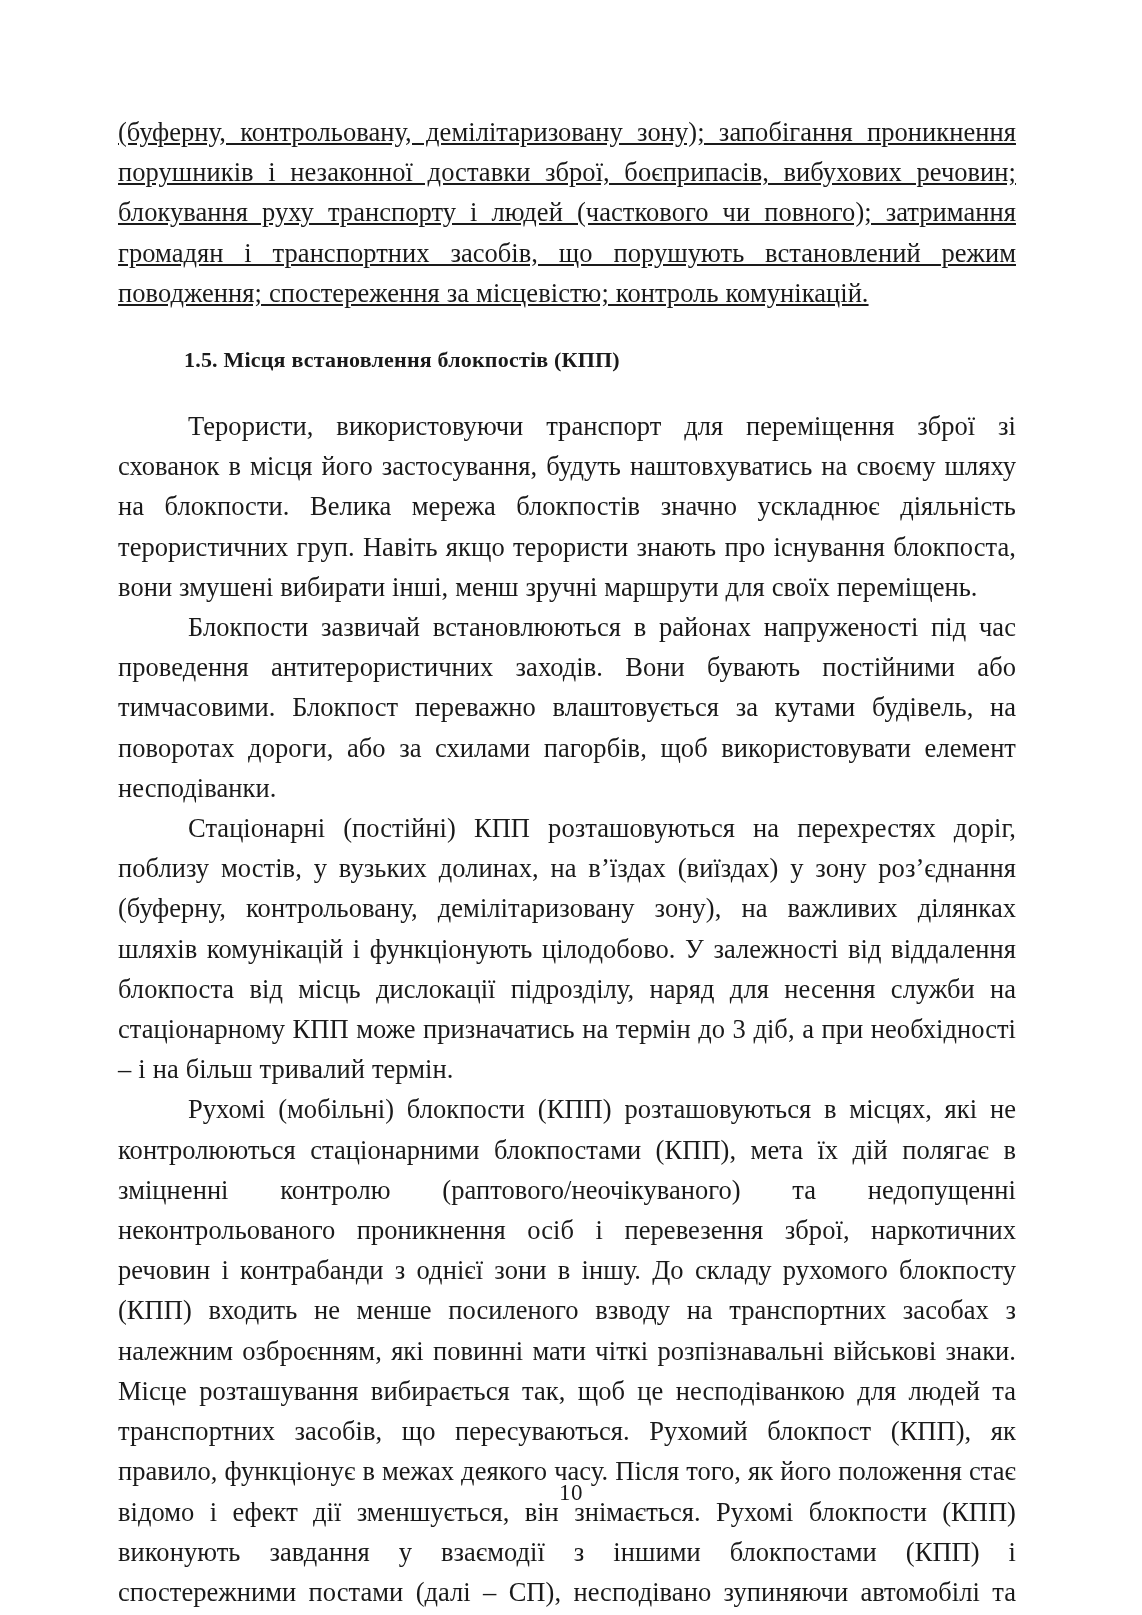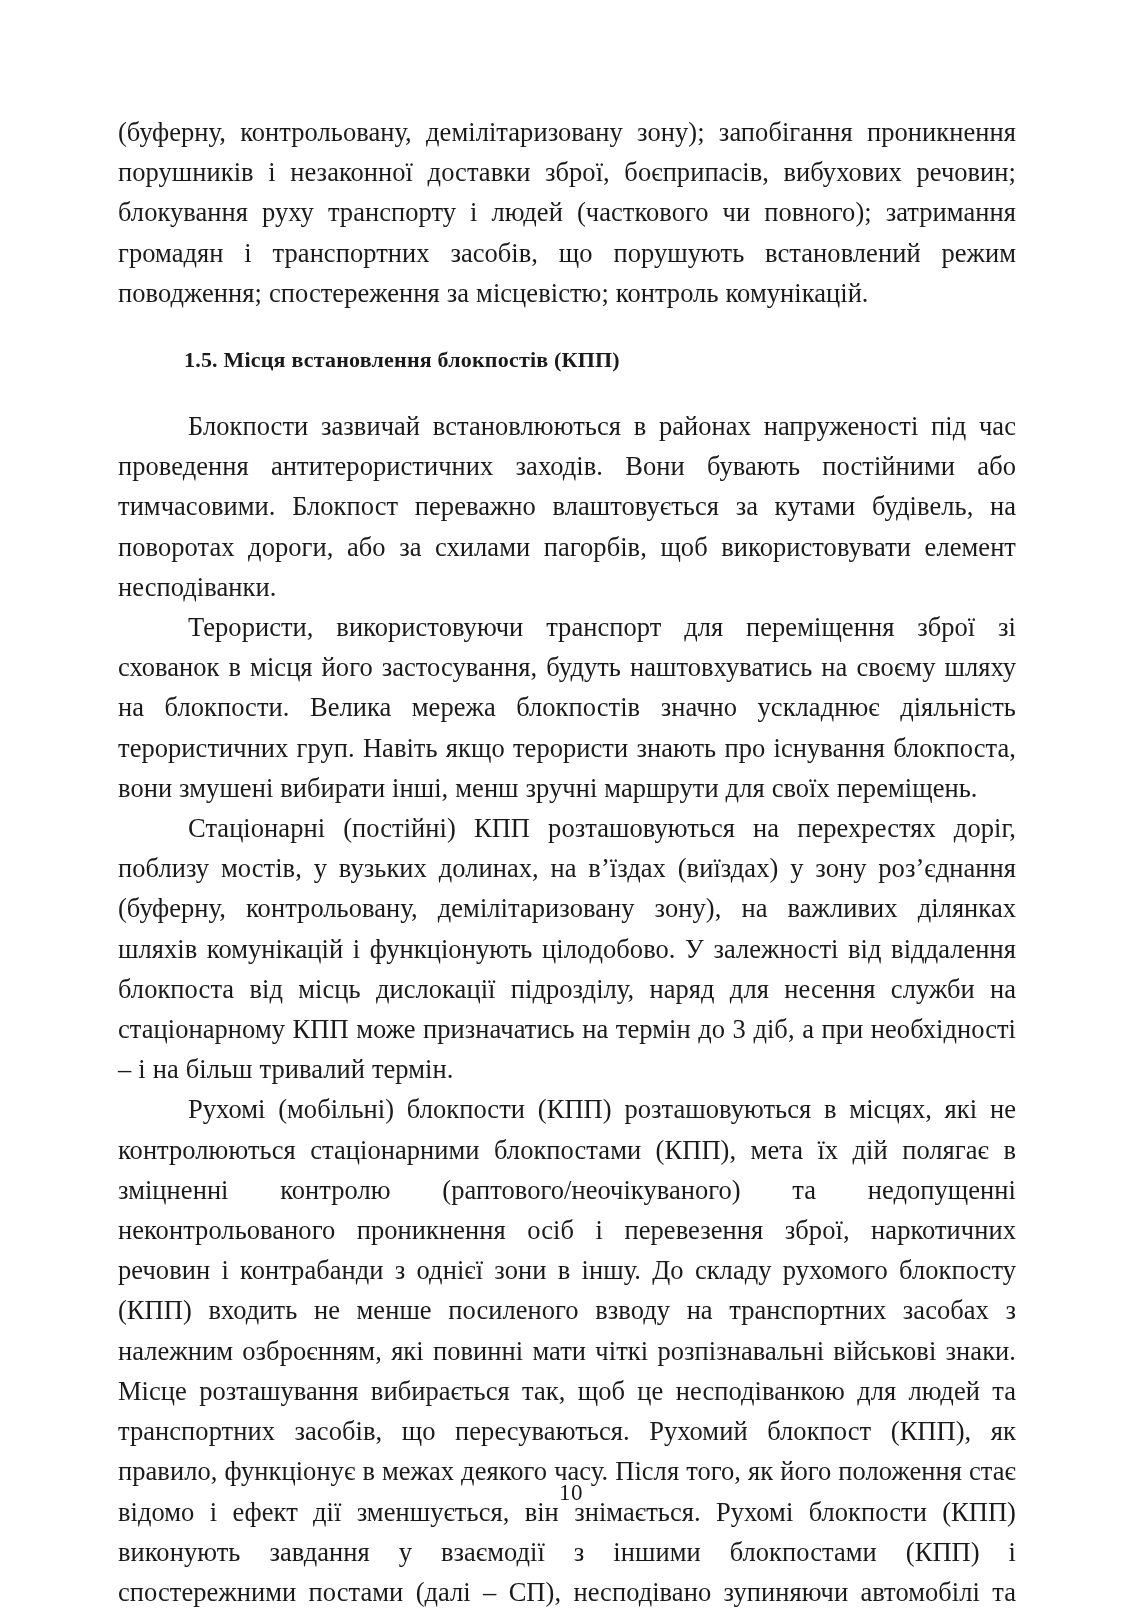--- a/index.html
+++ b/index.html
@@ -36,20 +36,21 @@
     letter-spacing: 0.05px;
     word-spacing: 0.3px;
     -webkit-hyphens: none;
     hyphens: none;
   }
   .para.indent {
     text-indent: 70px;
   }
   .para.noindent {
     text-indent: 0;
+    text-decoration: underline;
   }
   .heading {
     margin: 0;
     font-size: 22px;
     font-weight: bold;
     line-height: 40px;
     text-indent: 66px;
     text-align: left;
     letter-spacing: 0.2px;
   }
@@ -76,23 +77,23 @@
   <div class="content">
 
     <p class="para noindent">(буферну, контрольовану, демілітаризовану зону); запобігання проникнення порушників і незаконної доставки зброї, боєприпасів, вибухових речовин; блокування руху транспорту і людей (часткового чи повного); затримання громадян і транспортних засобів, що порушують встановлений режим поводження; спостереження за місцевістю; контроль комунікацій.</p>
 
     <div class="gap-after-para-1"></div>
 
     <h2 class="heading">1.5. Місця встановлення блокпостів (КПП)</h2>
 
     <div class="gap-after-heading"></div>
 
+    <p class="para indent">Терористи, використовуючи транспорт для переміщення зброї зі схованок в місця його застосування, будуть наштовхуватись на своєму шляху на блокпости. Велика мережа блокпостів значно ускладнює діяльність терористичних груп. Навіть якщо терористи  знають про існування блокпоста, вони змушені вибирати інші, менш зручні маршрути для своїх переміщень.</p>
+
     <p class="para indent">Блокпости зазвичай встановлюються в районах напруженості під час проведення антитерористичних заходів. Вони бувають постійними або тимчасовими. Блокпост переважно влаштовується за кутами будівель, на поворотах дороги, або за схилами пагорбів, щоб використовувати елемент несподіванки.</p>
-
-    <p class="para indent">Терористи, використовуючи транспорт для переміщення зброї зі схованок в місця його застосування, будуть наштовхуватись на своєму шляху на блокпости. Велика мережа блокпостів значно ускладнює діяльність терористичних груп. Навіть якщо терористи  знають про існування блокпоста, вони змушені вибирати інші, менш зручні маршрути для своїх переміщень.</p>
 
     <p class="para indent">Стаціонарні (постійні) КПП розташовуються на перехрестях доріг, поблизу мостів, у вузьких долинах, на в’їздах (виїздах) у зону роз’єднання (буферну, контрольовану, демілітаризовану зону), на важливих ділянках шляхів комунікацій і функціонують цілодобово. У залежності від віддалення блокпоста від місць дислокації підрозділу, наряд для несення служби на стаціонарному КПП може призначатись на термін до 3 діб, а при необхідності – і на більш тривалий термін.</p>
 
     <p class="para indent">Рухомі (мобільні) блокпости (КПП) розташовуються в місцях, які не контролюються стаціонарними блокпостами (КПП), мета їх дій полягає в зміцненні контролю (раптового/неочікуваного) та недопущенні неконтрольованого проникнення осіб і перевезення зброї, наркотичних речовин і контрабанди з однієї зони в іншу. До складу рухомого блокпосту (КПП) входить не менше посиленого взводу на транспортних засобах з належним озброєнням, які повинні мати чіткі розпізнавальні військові знаки. Місце розташування вибирається так, щоб це несподіванкою для людей та транспортних засобів, що пересуваються. Рухомий блокпост (КПП), як правило, функціонує в межах деякого часу. Після того, як його положення стає відомо і ефект дії зменшується, він знімається. Рухомі блокпости (КПП) виконують завдання у взаємодії з іншими блокпостами (КПП) і спостережними постами (далі – СП), несподівано зупиняючи автомобілі та осіб на короткий час для швидких оглядів. Вони повинні знаходитися у постійному полі зору спостережних постів, з метою їх підтримки забезпечуються переносними загородженнями і щитами з написами, як для стаціонарних блокпостів (КПП).</p>
 
   </div>
 
   <div class="pagenum-wrap">
     <span class="pagenum">10</span>
   </div>

